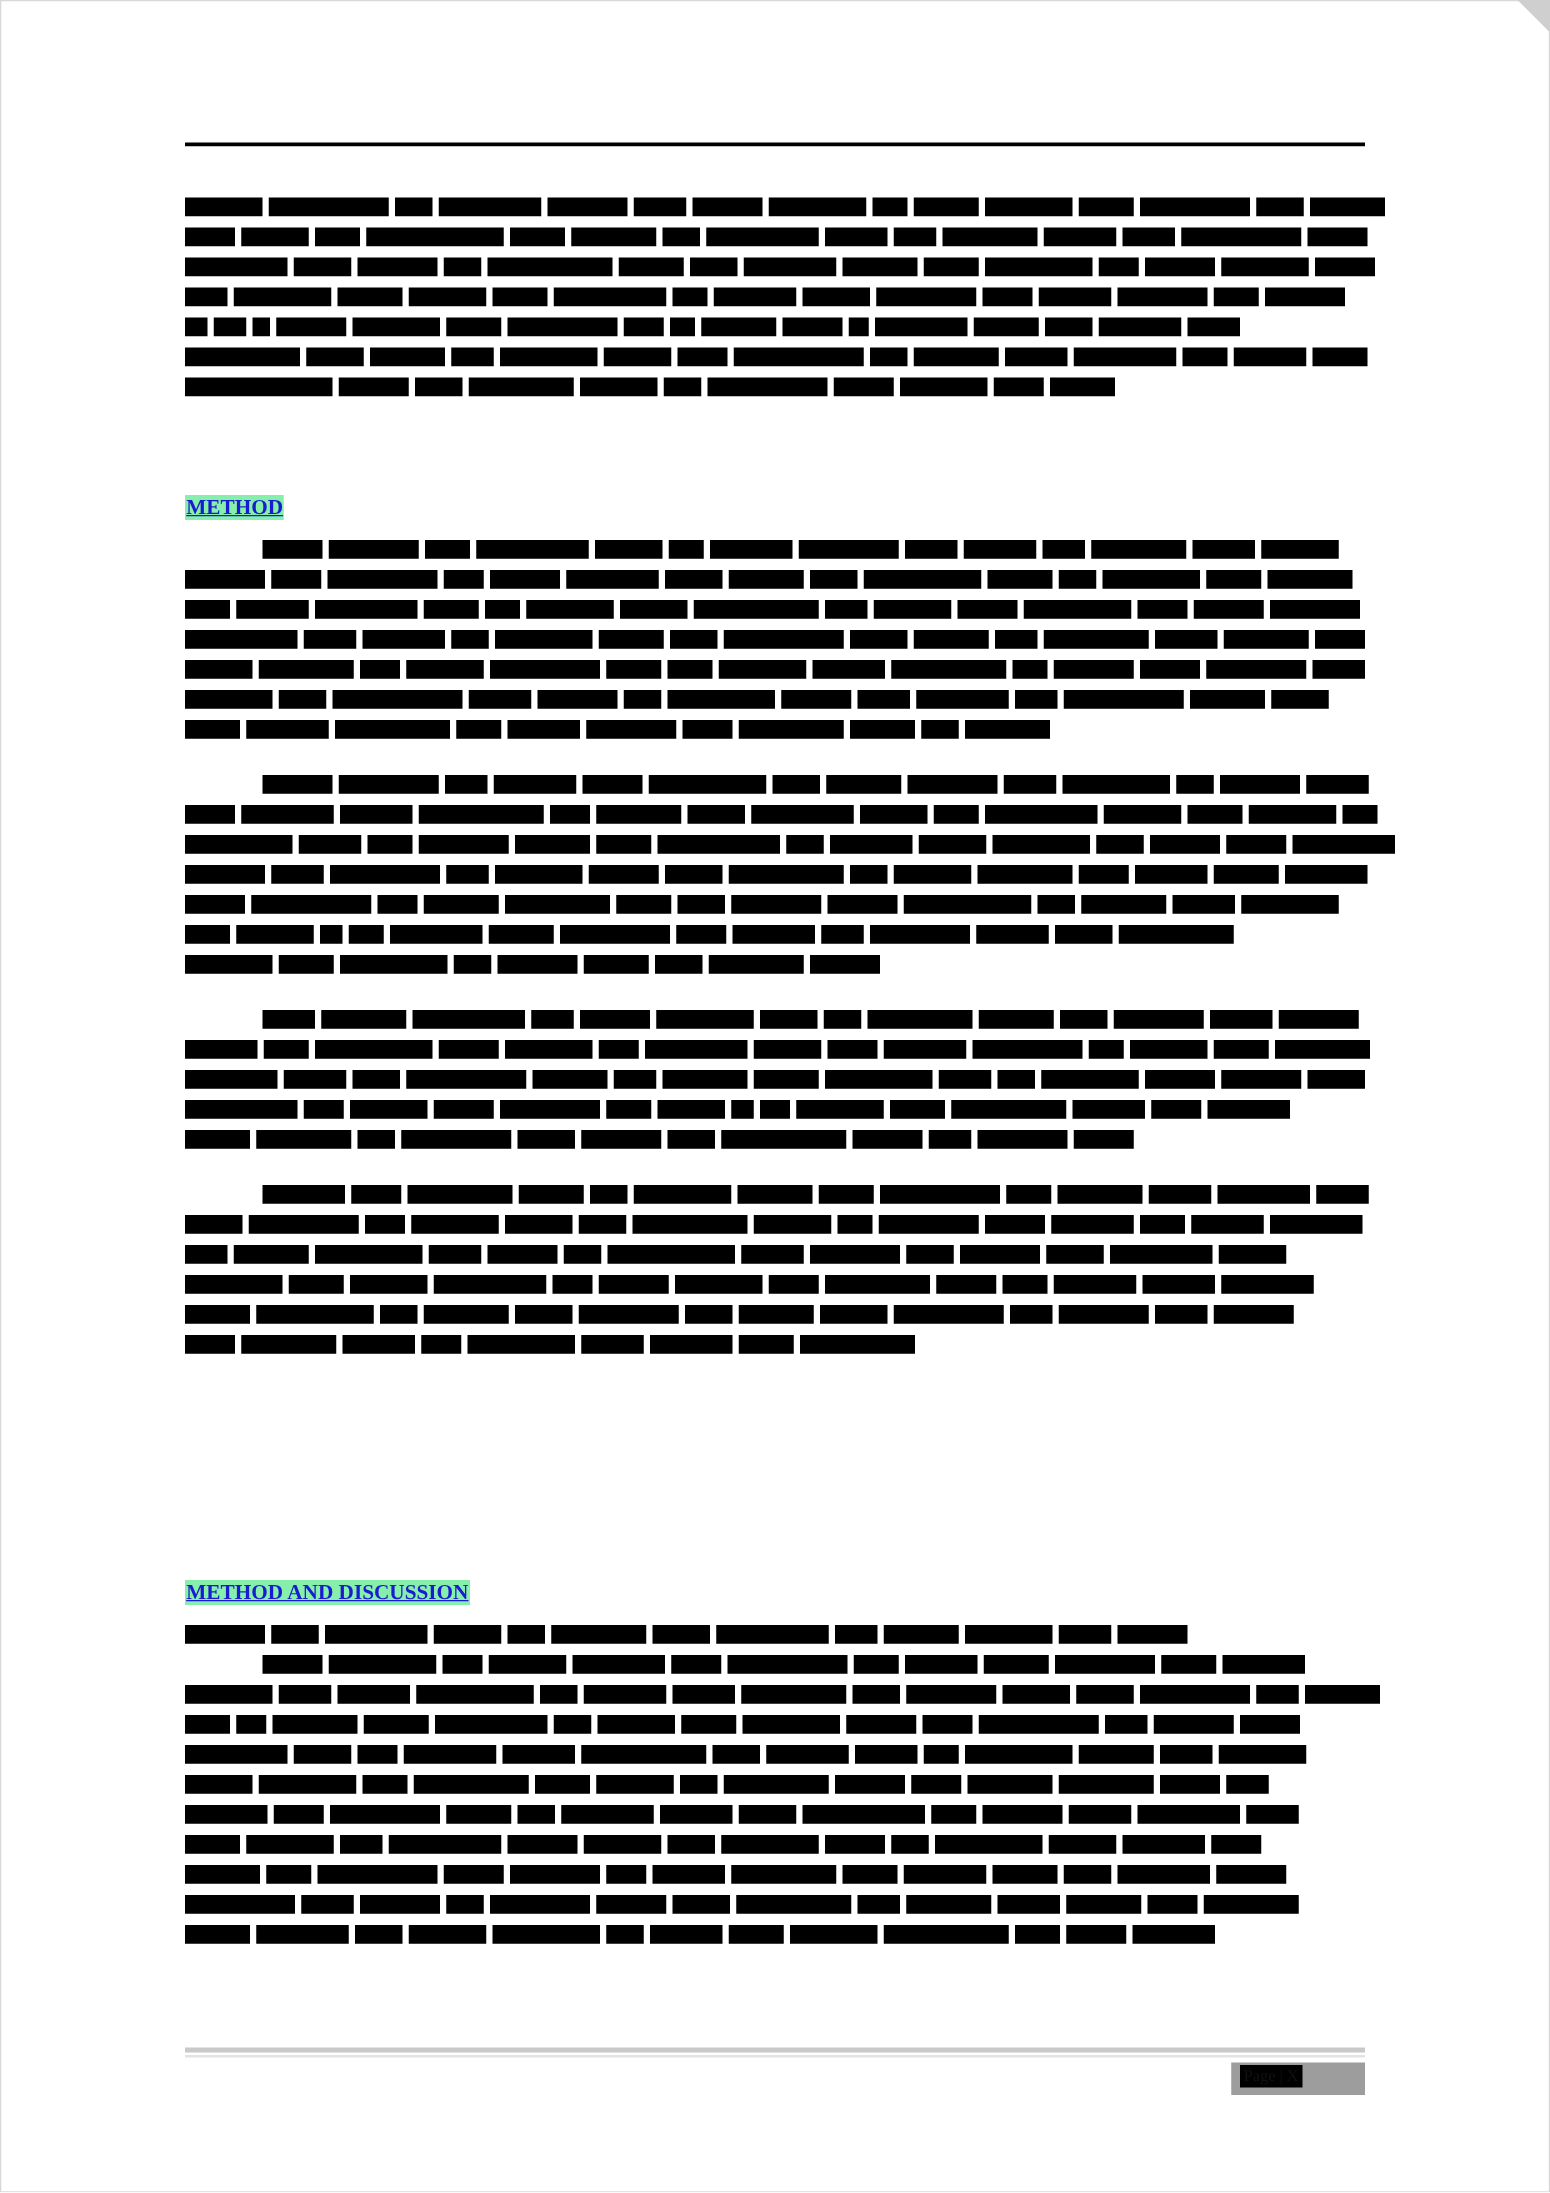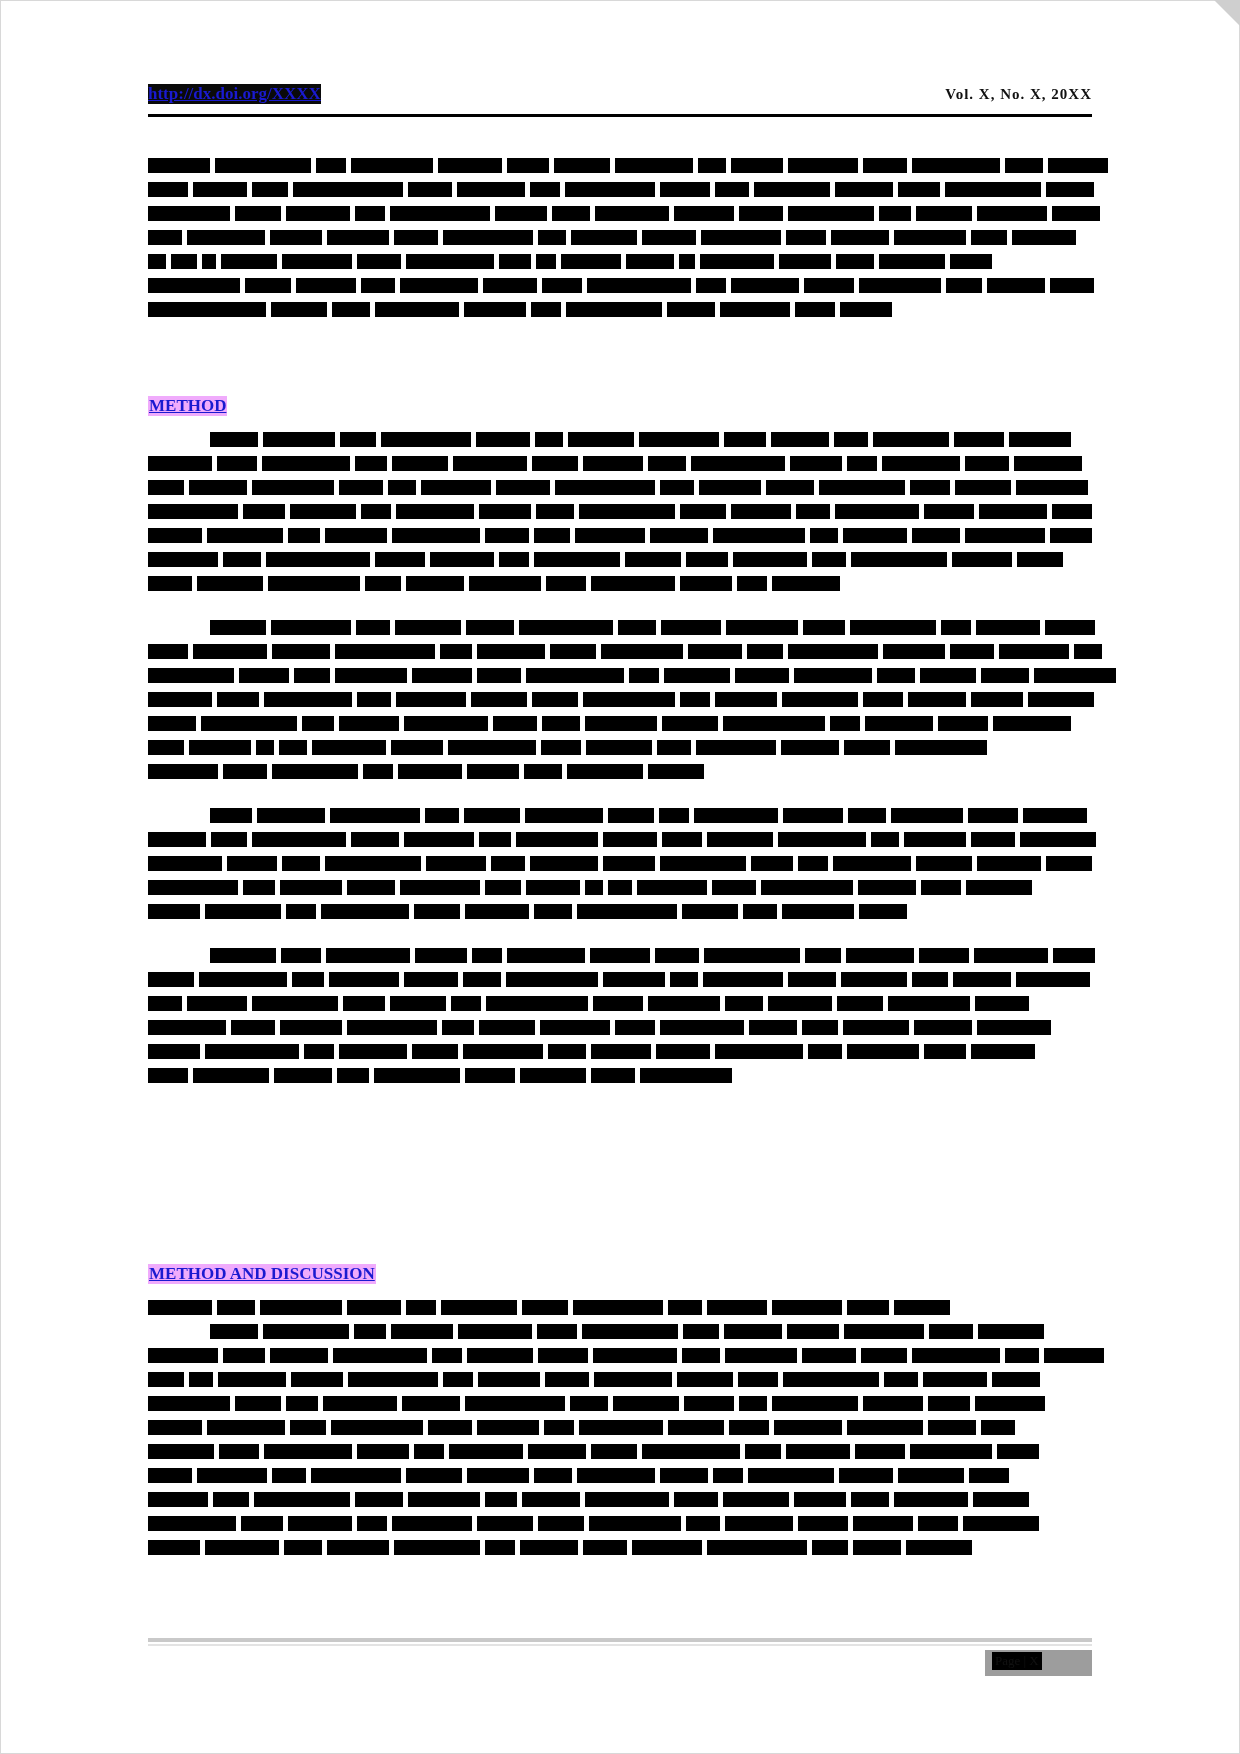--- a/index.html
+++ b/index.html
@@ -74,21 +74,21 @@
   }
 
   
   .sec-head {
     position: absolute;
     font-family: "Liberation Serif", serif;
     font-size: 17px;
     font-weight: bold;
     color: #1a1ad0;
     text-decoration: underline;
-    background: #f0abfc;
+    background: #86efac;
     padding: 0 1px;
     white-space: nowrap;
   }
 
   
   .footer-rule {
     position: absolute;
     left: 148px;
     top: 1638px;
     width: 944px;
@@ -135,24 +135,20 @@
     width: 0; height: 0;
     border-left: 26px solid transparent;
     border-top: 26px solid #cfcfcf;
   }
 </style>
 </head>
 <body>
 
 <div class="page">
 
-  <div class="header">
-    <span class="header-link">http://dx.doi.org/XXXX</span>
-    <span class="header-right">Vol. X, No. X, 20XX</span>
-  </div>
   <div class="header-rule"></div>
 
   <div>
     <div class="line" style="left:148px; top:158px;">
       <i style="width:62px"></i><i style="width:96px"></i><i style="width:30px"></i><i style="width:82px"></i><i style="width:64px"></i><i style="width:42px"></i><i style="width:56px"></i><i style="width:78px"></i><i style="width:28px"></i><i style="width:52px"></i><i style="width:70px"></i><i style="width:44px"></i><i style="width:88px"></i><i style="width:38px"></i><i style="width:60px"></i>
     </div>
     <div class="line" style="left:148px; top:182px;">
       <i style="width:40px"></i><i style="width:54px"></i><i style="width:36px"></i><i style="width:110px"></i><i style="width:44px"></i><i style="width:68px"></i><i style="width:30px"></i><i style="width:90px"></i><i style="width:50px"></i><i style="width:34px"></i><i style="width:76px"></i><i style="width:58px"></i><i style="width:42px"></i><i style="width:96px"></i><i style="width:48px"></i>
     </div>
     <div class="line" style="left:148px; top:206px;">

